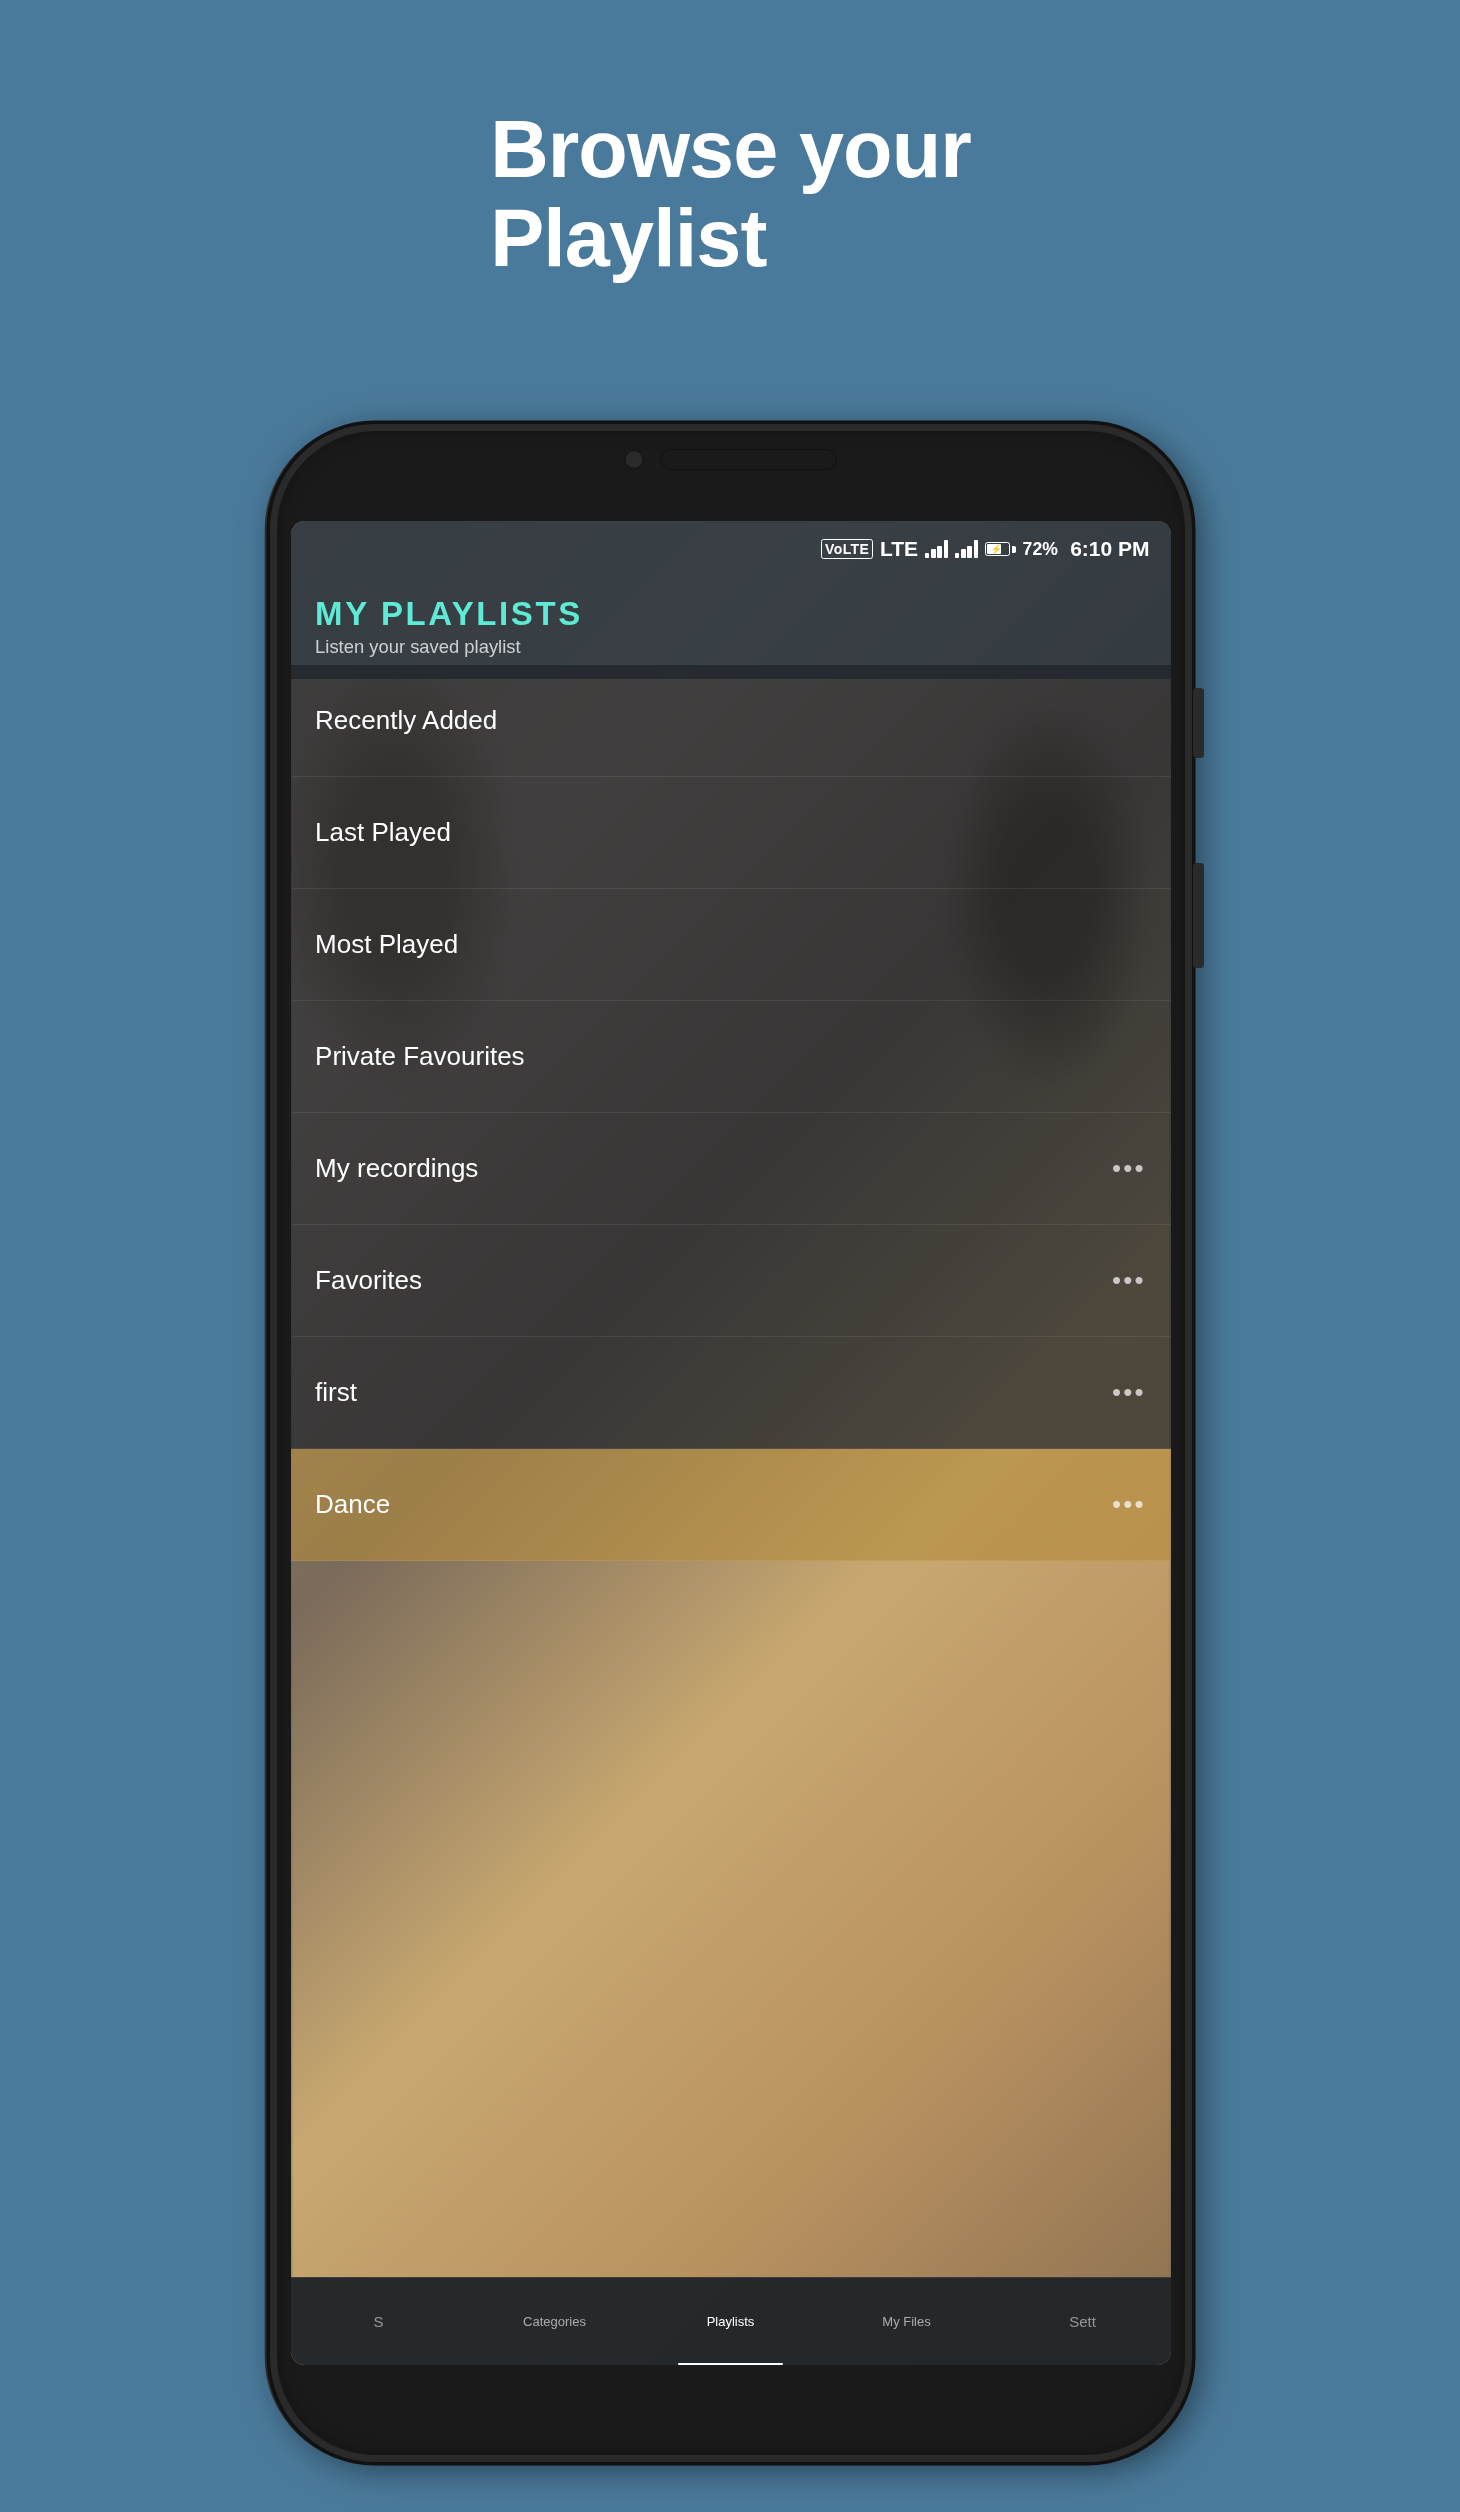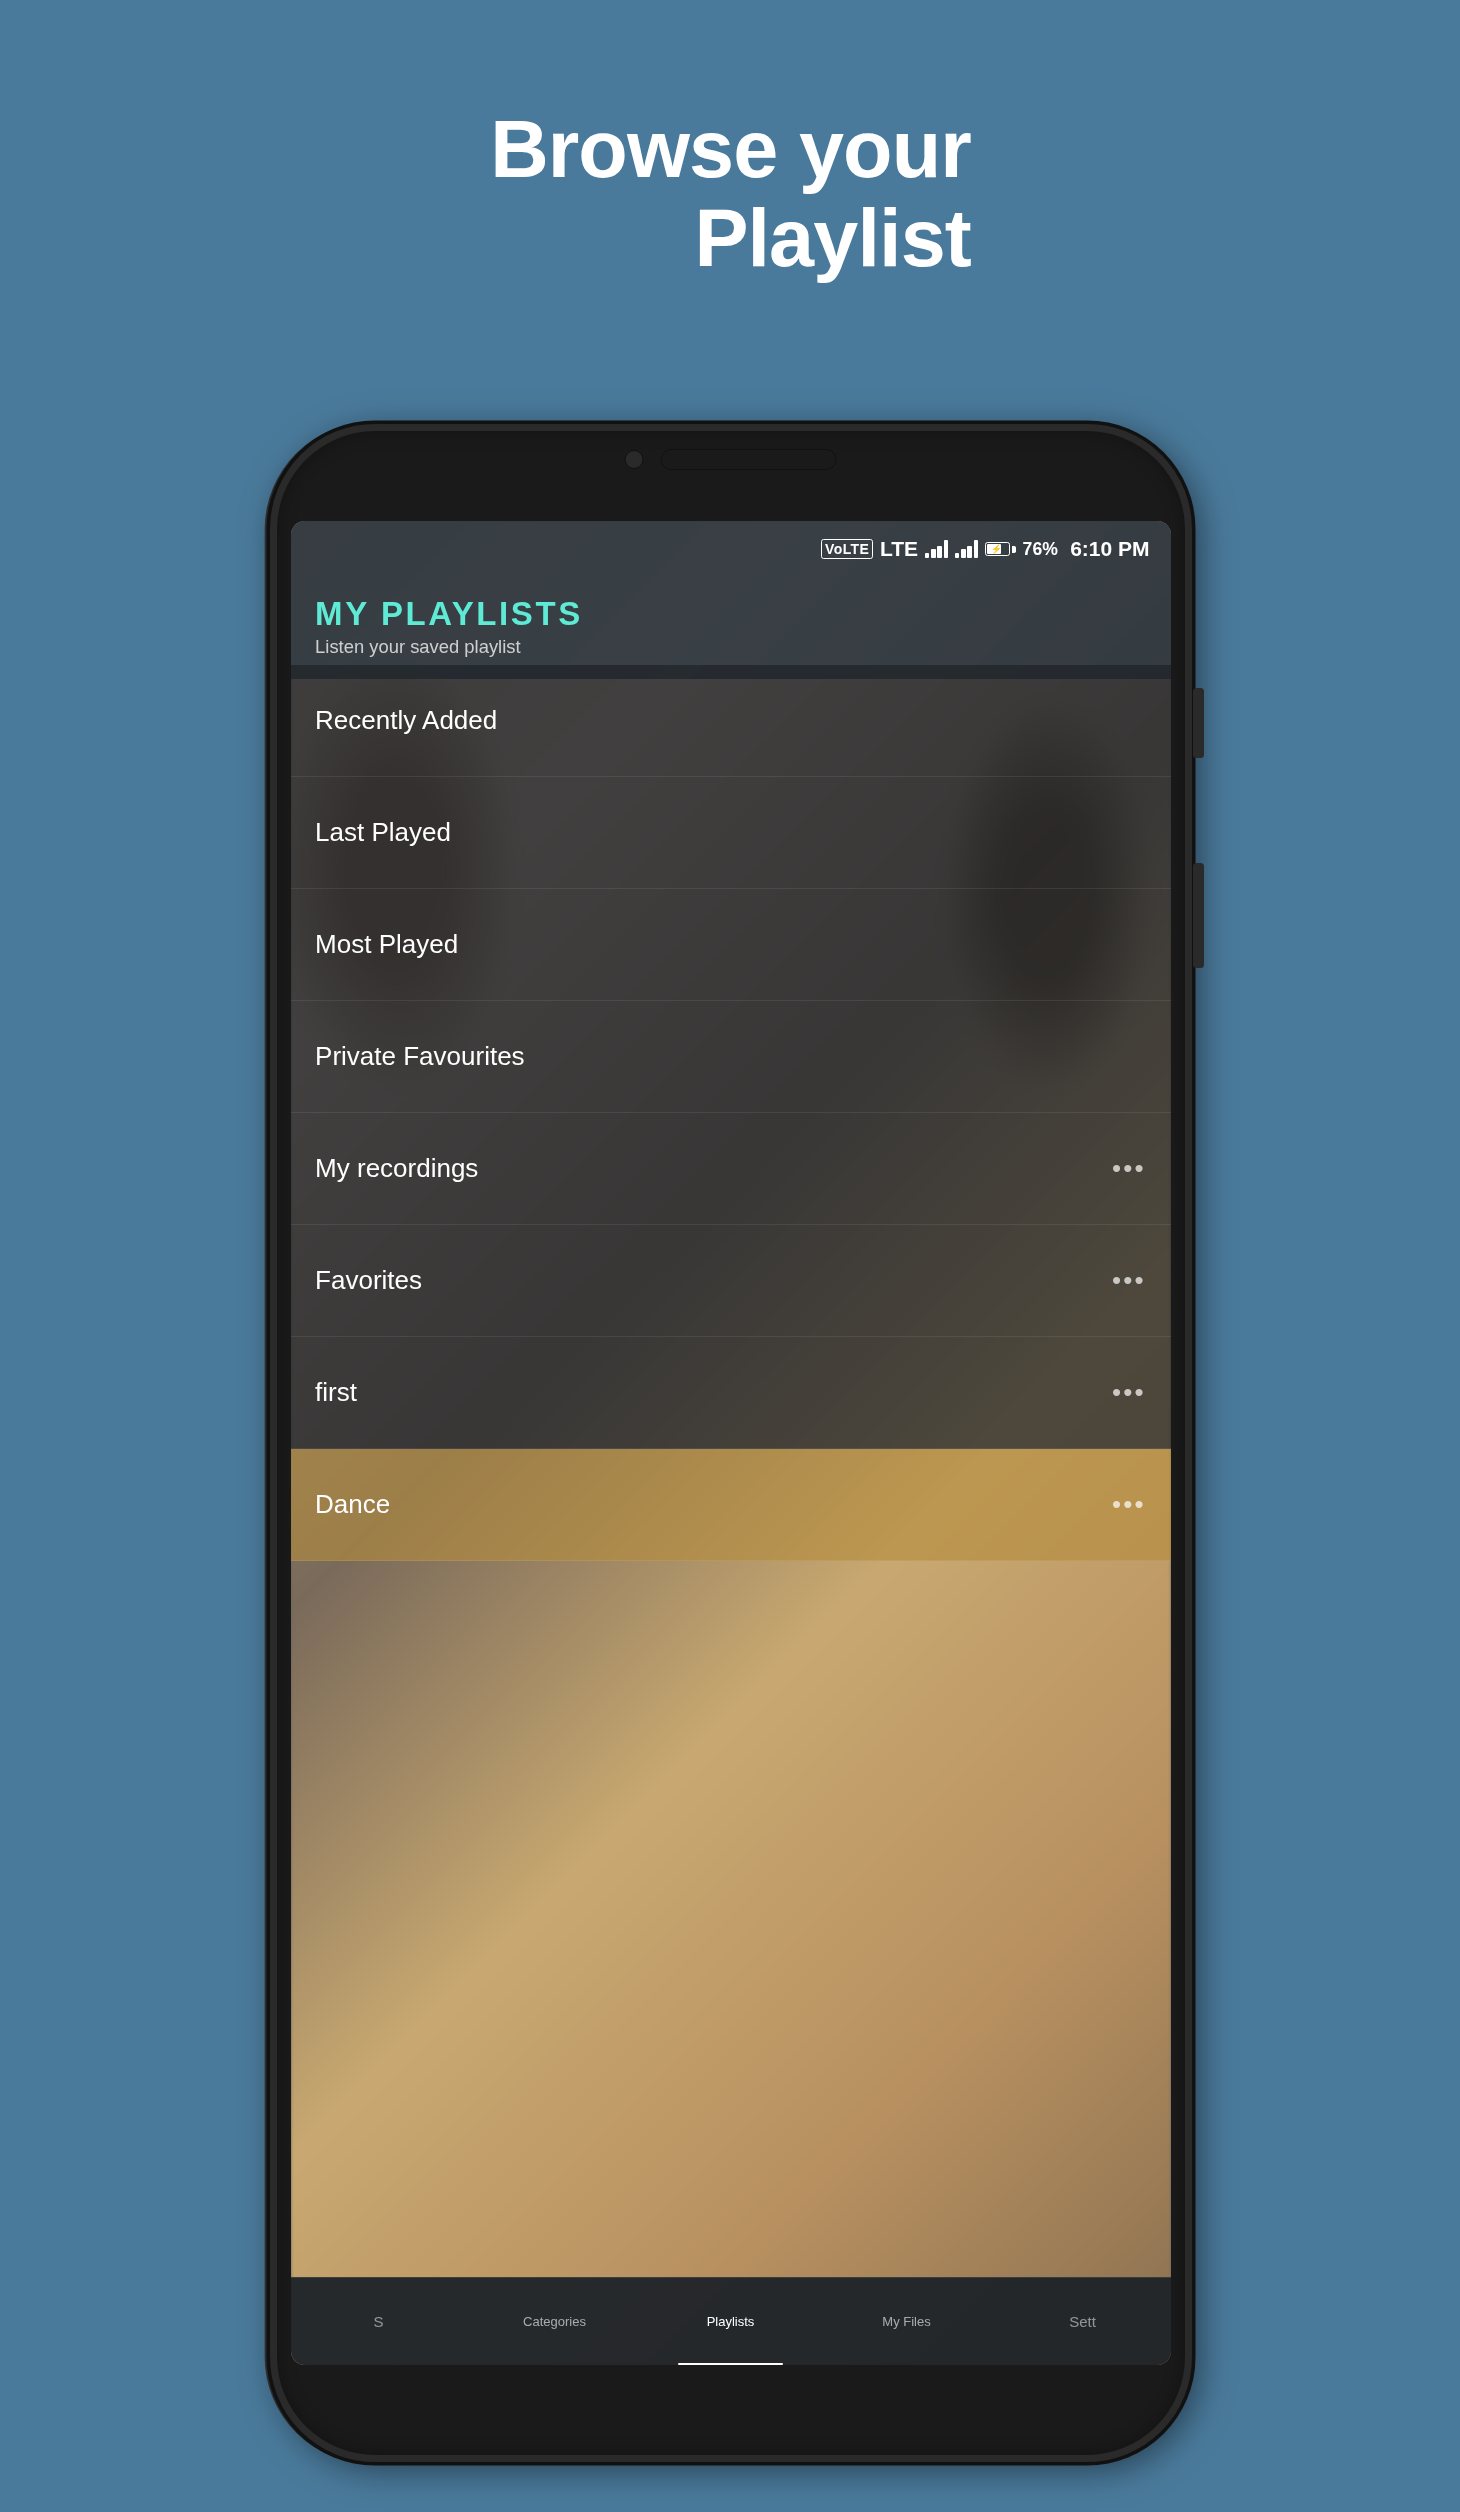--- a/index.html
+++ b/index.html
@@ -12,21 +12,21 @@
       flex-direction: column;
       align-items: center;
       font-family: 'Arial', sans-serif;
       overflow: hidden;
     }
 
     .page-title {
       color: white;
       font-size: 81px;
       font-weight: 800;
-      text-align: right;
+      text-align: left;
       margin-top: 105px;
       line-height: 1.1;
       letter-spacing: -0.9px;
     }
 
     .phone-wrapper {
       margin-top: 141px;
       position: relative;
       width: 922px;
       height: 2038px;
@@ -412,21 +412,21 @@
           <div class="signal-bar" style="height:17.6px;"></div>
         </div>
 
         <div class="battery-icon">
           <div class="battery-body">
             <div class="battery-fill"></div>
             <span class="battery-bolt">⚡</span>
           </div>
           <div class="battery-tip"></div>
         </div>
-        <span class="battery-percent">76%</span>
+        <span class="battery-percent">72%</span>
         <span class="time-display">6:10 PM</span>
       </div>
     </div>
 
     <div class="app-header">
       <div class="app-title">MY PLAYLISTS</div>
       <div class="app-subtitle">Listen your saved playlist</div>
     </div>
 
     <div class="playlist-container">

